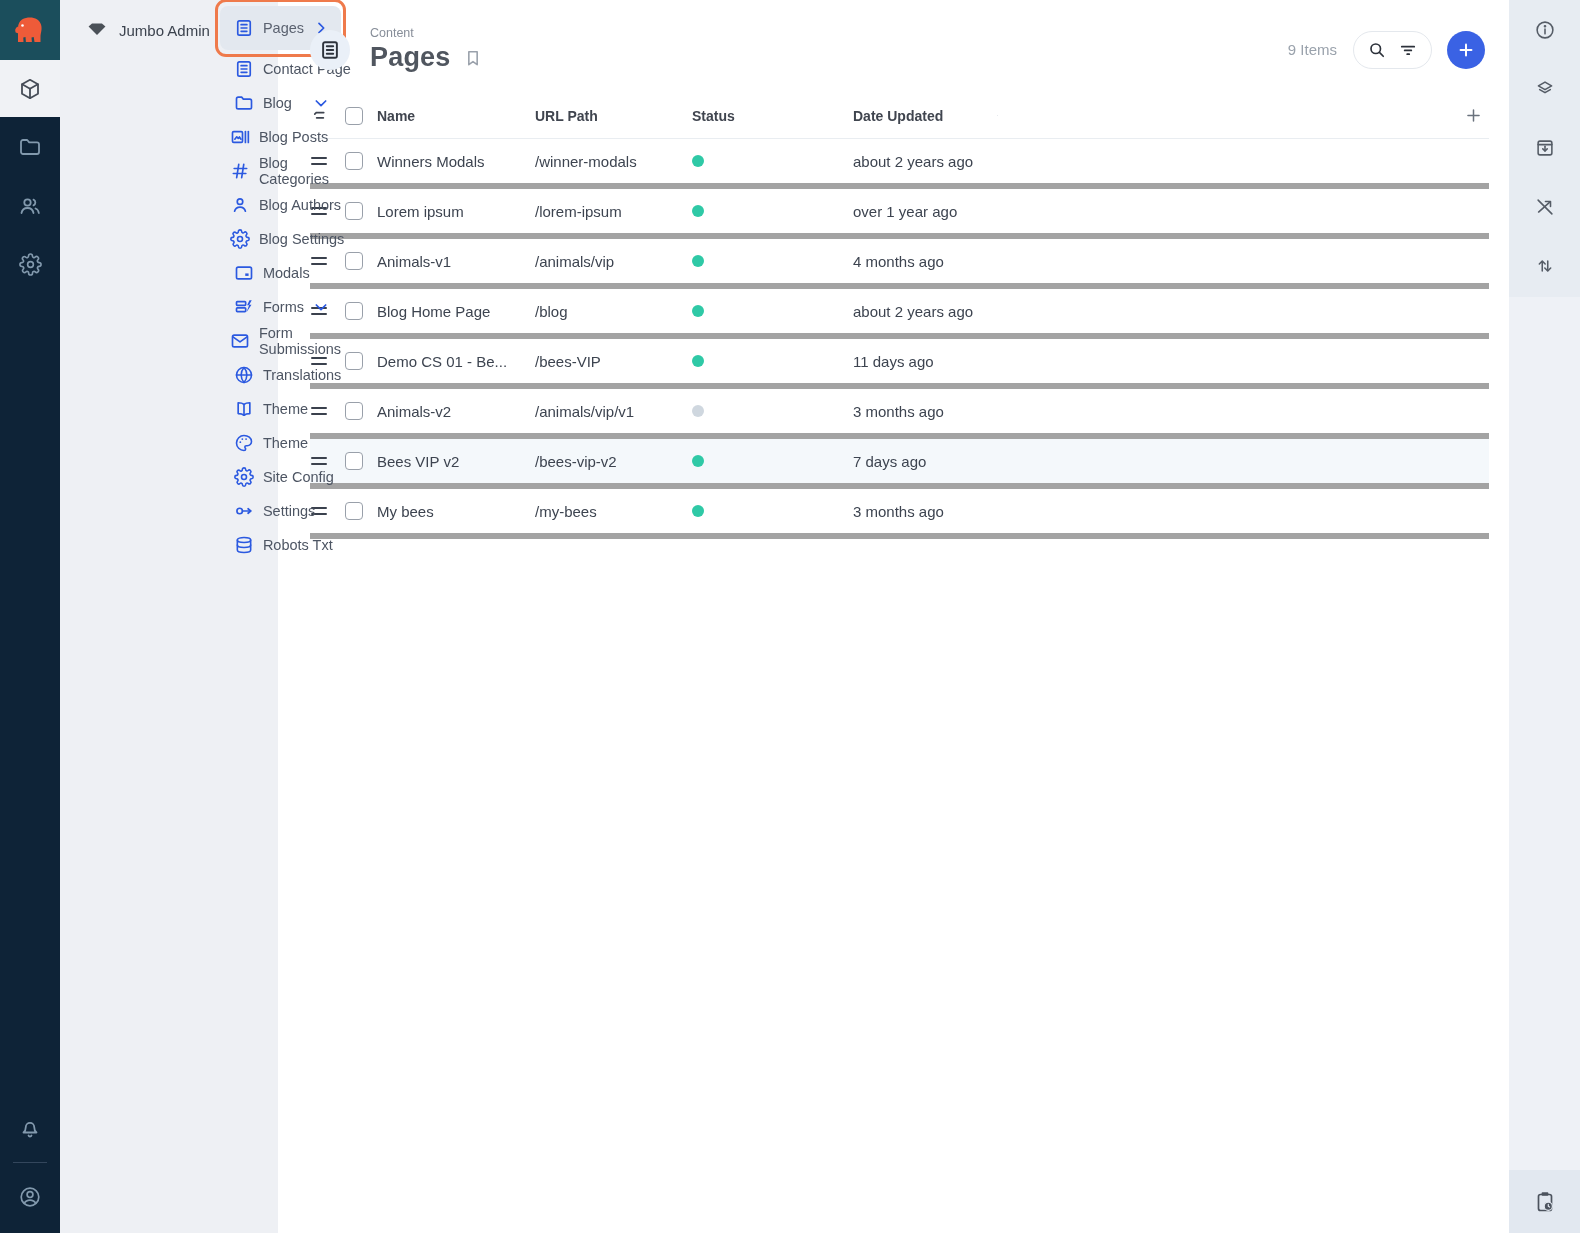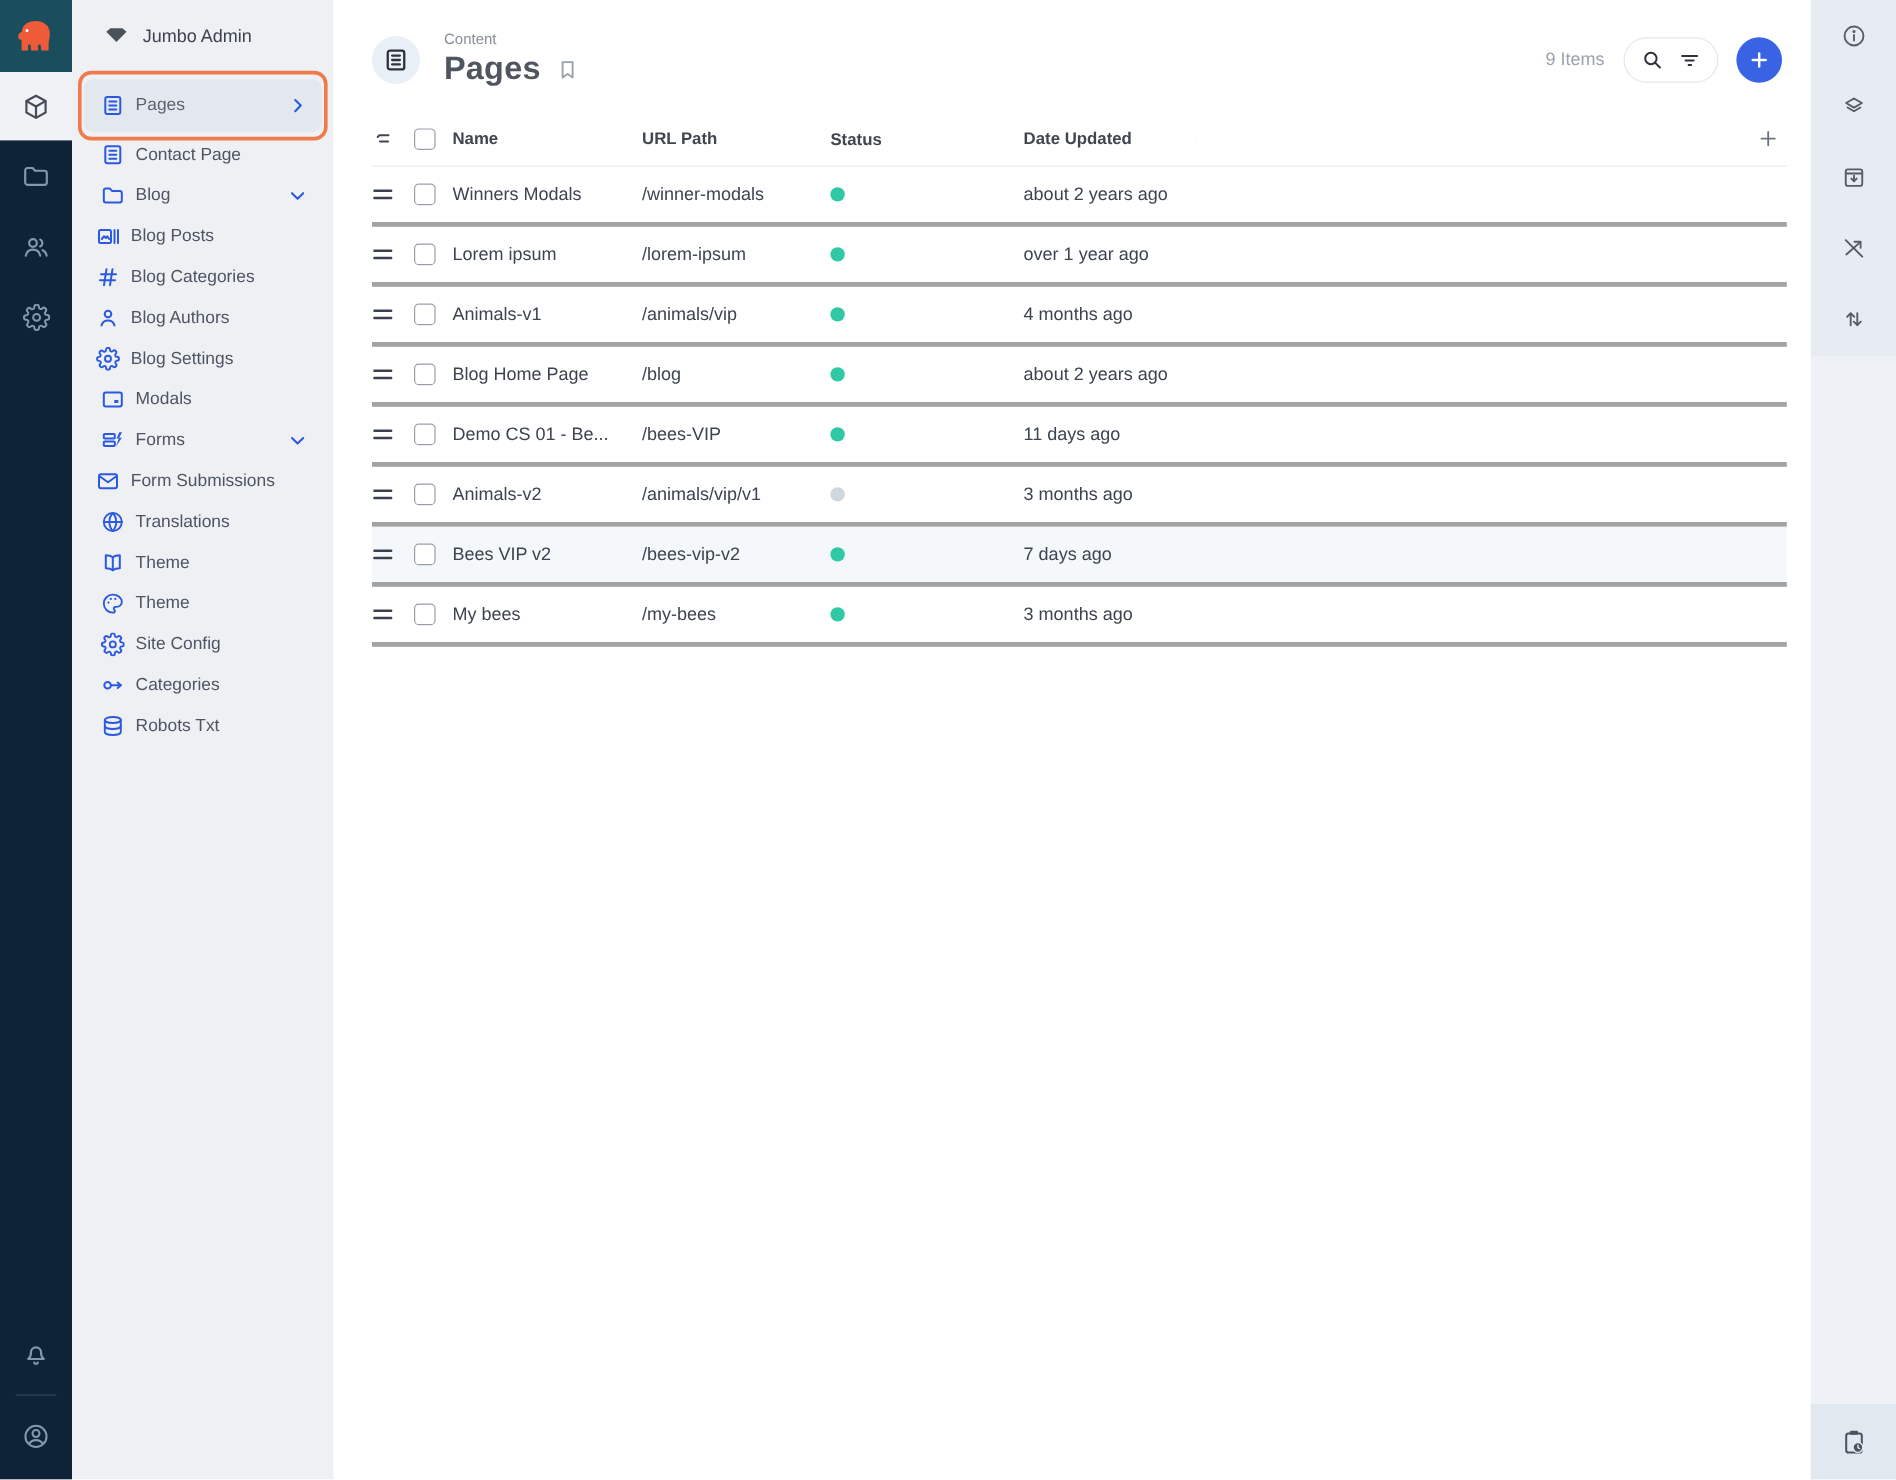--- a/index.html
+++ b/index.html
@@ -11,21 +11,21 @@
   
   .rail-left { width:60px; background:#0e2337; flex-shrink:0; display:flex; flex-direction:column; align-items:center; }
   .rail-logo { width:60px; height:60px; background:#1b4e5c; display:flex; align-items:center; justify-content:center; }
   .rail-item { width:60px; height:59px; display:flex; align-items:center; justify-content:center; color:#8299ad; cursor:pointer; }
   .rail-item.active { background:#f0f2f5; color:#454c57; height:57px; }
   .rail-spacer { flex:1; }
   .rail-divider { width:34px; height:1px; background:#33465c; margin:8px 0; }
   .rail-bottom-pad { height:10px; }
 
   
-  .sidebar { width:218px; background:#eef0f4; flex-shrink:0; display:flex; flex-direction:column; }
+  .sidebar { width:218px; background:#eef0f4; flex-shrink:0; display:flex; flex-direction:row; }
   .sb-header { height:60px; display:flex; align-items:center; gap:11px; padding-left:26px; flex-shrink:0; }
   .sb-header .ws-name { font-size:15px; color:#3c434e; font-weight:500; }
   .nav { position:relative; padding-top:6px; }
   .nav-item { height:34px; display:flex; align-items:center; gap:9px; padding-left:24px;
     color:#4d5563; font-size:14.5px; cursor:pointer; }
   .nav-item .ico { color:#2b59e0; width:20px; height:20px; flex-shrink:0; }
   .nav-item.lvl1 { padding-left:20px; }
   .nav-item.active { position:relative; background:#e3e8ef; border-radius:8px;
     margin:0 10px 2px 10px; padding-left:14px; height:44px; color:#5b6270; }
   .chev { margin-left:auto; margin-right:22px; color:#2b59e0; }
@@ -44,21 +44,21 @@
   .bookmark { color:#9aa1ab; cursor:pointer; }
   .hdr-right { margin-left:auto; display:flex; align-items:center; }
   .items-count { font-size:15px; color:#9aa2ac; }
   .pill-btn { margin-left:16px; height:38px; padding:0 13px; border:1px solid #e4e8ed; border-radius:19px;
     background:#fff; display:flex; align-items:center; gap:11px; color:#2c313a; cursor:pointer; }
   .add-btn { margin-left:15px; width:38px; height:38px; border-radius:50%; background:#3a62e4; display:flex;
     align-items:center; justify-content:center; color:#fff; cursor:pointer; border:none; }
 
   
   .table { margin:4px 20px 0 32px; }
-  .trow { display:flex; align-items:center; height:50px; border-bottom:4px solid #a3a3a3; }
+  .trow { display:flex; align-items:center; height:50px; border-bottom:6px solid #a3a3a3; }
   .trow.head { height:46px; border-bottom:1px solid #e9edf1; }
   .trow.hl { background:#f4f8fb; }
   .c-drag { width:35px; padding-left:1px; display:flex; align-items:center; }
   .c-check { width:32px; display:flex; align-items:center; }
   .c-name { width:149px; }
   .c-url { width:155px; padding-left:9px; }
   .c-status { width:158px; padding-left:11px; display:flex; align-items:center; }
   .c-date { width:158px; padding-left:14px; }
   .c-fill { flex:1; display:flex; justify-content:flex-end; align-items:center; padding-right:6px; }
   .trow.head .hdiv { position:relative; }
@@ -326,21 +326,21 @@
     </div>
 
     <div class="nav-item">
       <span class="ico">
         <svg width="20" height="20" viewBox="0 0 24 24" fill="none" stroke="currentColor" stroke-width="2" stroke-linecap="round" stroke-linejoin="round">
           <circle cx="6.8" cy="12" r="3.3"></circle>
             <path d="M10.2 12H20"></path>
             <path d="M16.9 9.3l3.1 2.7-3.1 2.7"></path>
         </svg>
       </span>
-      <span>Categories</span>
+      <span>Settings</span>
     </div>
 
     <div class="nav-item">
       <span class="ico">
         <svg width="20" height="20" viewBox="0 0 24 24" fill="none" stroke="currentColor" stroke-width="1.9" stroke-linecap="round" stroke-linejoin="round">
           <ellipse cx="12" cy="6" rx="8" ry="3"></ellipse>
             <path d="M4 6v6c0 1.66 3.58 3 8 3s8-1.34 8-3V6"></path>
             <path d="M4 12v6c0 1.66 3.58 3 8 3s8-1.34 8-3v-6"></path>
         </svg>
       </span>

